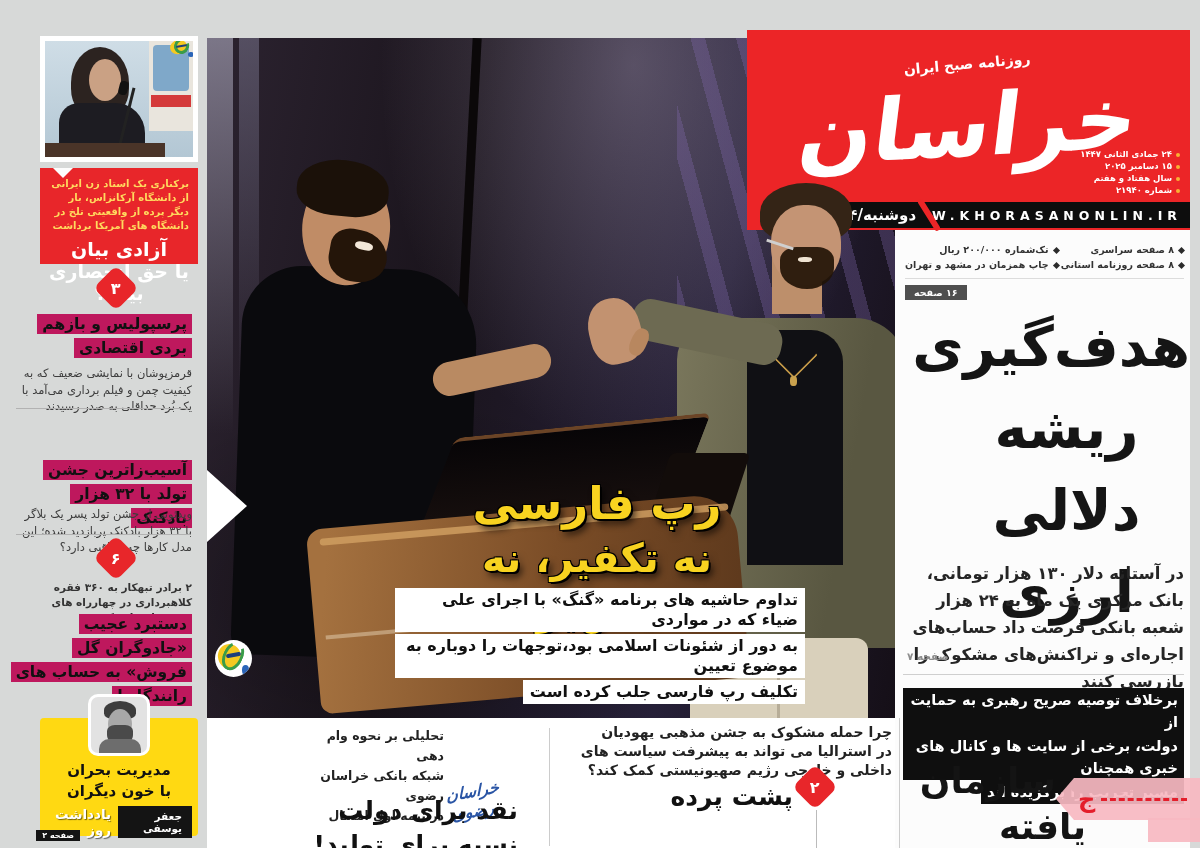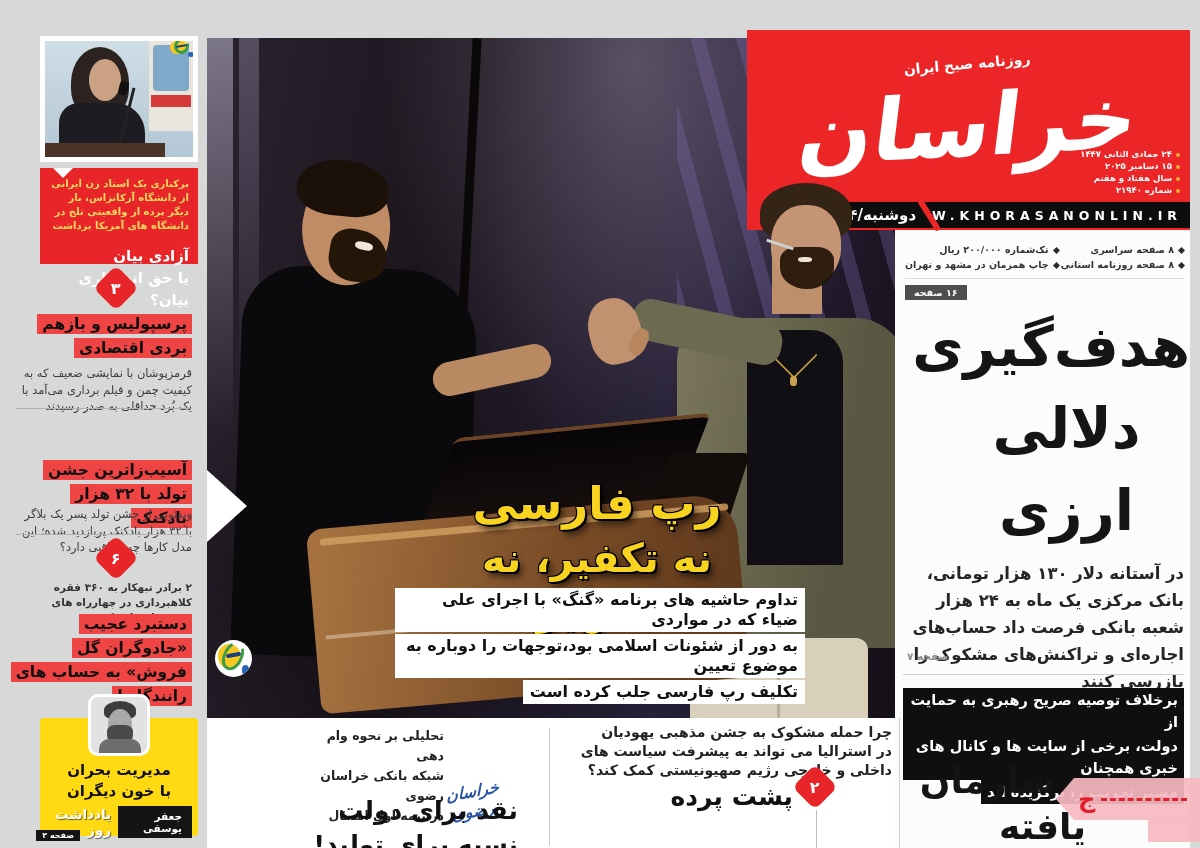--- a/index.html
+++ b/index.html
@@ -128,29 +128,29 @@
 
   .salam { position:relative; }
   .salam .s1 { position:absolute; left:8%; top:10%; width:62%; height:68%; background:#f5c921; border-radius:50%; transform:rotate(-15deg); }
   .salam .s2 { position:absolute; left:22%; top:2%; width:54%; height:82%; border:3px solid #3a9c48; border-top-color:transparent; border-radius:50%; transform:rotate(25deg); }
   .salam .s3 { position:absolute; right:8%; bottom:6%; width:20%; height:26%; background:#2a64b8; border-radius:50%; }
   .salam .s4 { position:absolute; left:30%; top:34%; width:40%; height:10%; background:#1c3f7c; border-radius:4px; transform:rotate(-10deg); }
 
   .red-box { left:40px; top:168px; width:158px; height:96px; background:#e8262a; padding:9px 9px 6px; z-index:2; }
   .rb-notch { position:absolute; top:0; left:13px; width:0; height:0; border-left:10px solid transparent; border-right:10px solid transparent; border-top:10px solid #fdfdfd; }
   .rb-intro { color:#ffd95e; font-size:10px; line-height:14px; font-weight:700; text-align:right; }
-  .rb-title { margin-top:12px; color:#fff; font-size:15px; font-weight:900; line-height:22px; text-align:right; }
+  .rb-title { margin-top:5px; color:#fff; font-size:19px; font-weight:900; line-height:22px; text-align:center; }
 
   .badge { width:32px; height:32px; background:#e8262a; border-radius:7px; transform:rotate(45deg); display:flex; align-items:center; justify-content:center; z-index:2; }
   .badge span { transform:rotate(-45deg); color:#fff; font-weight:900; font-size:16px; }
   .badge-3 { left:100px; top:272px; }
   .badge-6 { left:100px; top:542px; }
 
   .sb-title { left:15px; width:177px; text-align:right; font-size:15.5px; font-weight:900; line-height:24px; color:#111; z-index:2; }
-  .sb-title span { background:#ef4444; padding:1px 5px; -webkit-box-decoration-break:clone; box-decoration-break:clone; }
+  .sb-title span { background:#be185d; padding:1px 5px; -webkit-box-decoration-break:clone; box-decoration-break:clone; }
   .sb-body { left:15px; width:177px; text-align:right; font-size:11.5px; line-height:16.5px; color:#3d3d3d; font-weight:500; z-index:2; }
   .sb-intro { left:15px; width:177px; text-align:right; font-size:10.5px; line-height:15px; color:#333; font-weight:700; z-index:2; }
   .t2 { top:312px; } .b2 { top:365px; }
   .divider { left:16px; width:174px; height:1px; background:#b2b2b2; z-index:2; }
   .dv1 { top:408px; } .dv2 { top:534px; }
   .t3 { top:458px; } .b3 { top:506px; }
   .i4 { top:580px; } .t4 { top:612px; }
 
   .note-card { left:40px; top:718px; width:158px; height:118px; background:#ffd912; border-radius:4px; z-index:2; }
   .avatar { position:absolute; left:48px; top:-24px; width:62px; height:62px; background:#e2e2e2; border:3px solid #fff; border-radius:10px; overflow:hidden; }
@@ -276,20 +276,21 @@
   </div>
   <div class="info-left">
     <div class="dia">تک‌شماره ۲۰۰/۰۰۰ ریال</div>
     <div class="dia">چاپ همزمان در مشهد و تهران</div>
   </div>
   <div class="info-hr"></div>
   <div class="pages-badge">۱۶ صفحه</div>
 
   <div class="hl1">
     <div>هدف‌گیری</div>
+    <div>ریشه</div>
     <div>دلالی ارزی</div>
   </div>
   <div class="lead-summary">در آستانه دلار ۱۳۰ هزار تومانی، بانک مرکزی یک ماه به ۲۴ هزار شعبه بانکی فرصت داد حساب‌های اجاره‌ای و تراکنش‌های مشکوک را بازرسی کنند</div>
   <div class="page-ref7">صفحه ۷</div>
   <div class="hr2"></div>
 
   <div class="kicker">
     <div><span>برخلاف توصیه صریح رهبری به حمایت از</span></div>
     <div><span>دولت، برخی از سایت ها و کانال های خبری همچنان</span></div>
     <div><span>مسیر تخریب را برگزیده اند</span></div>

